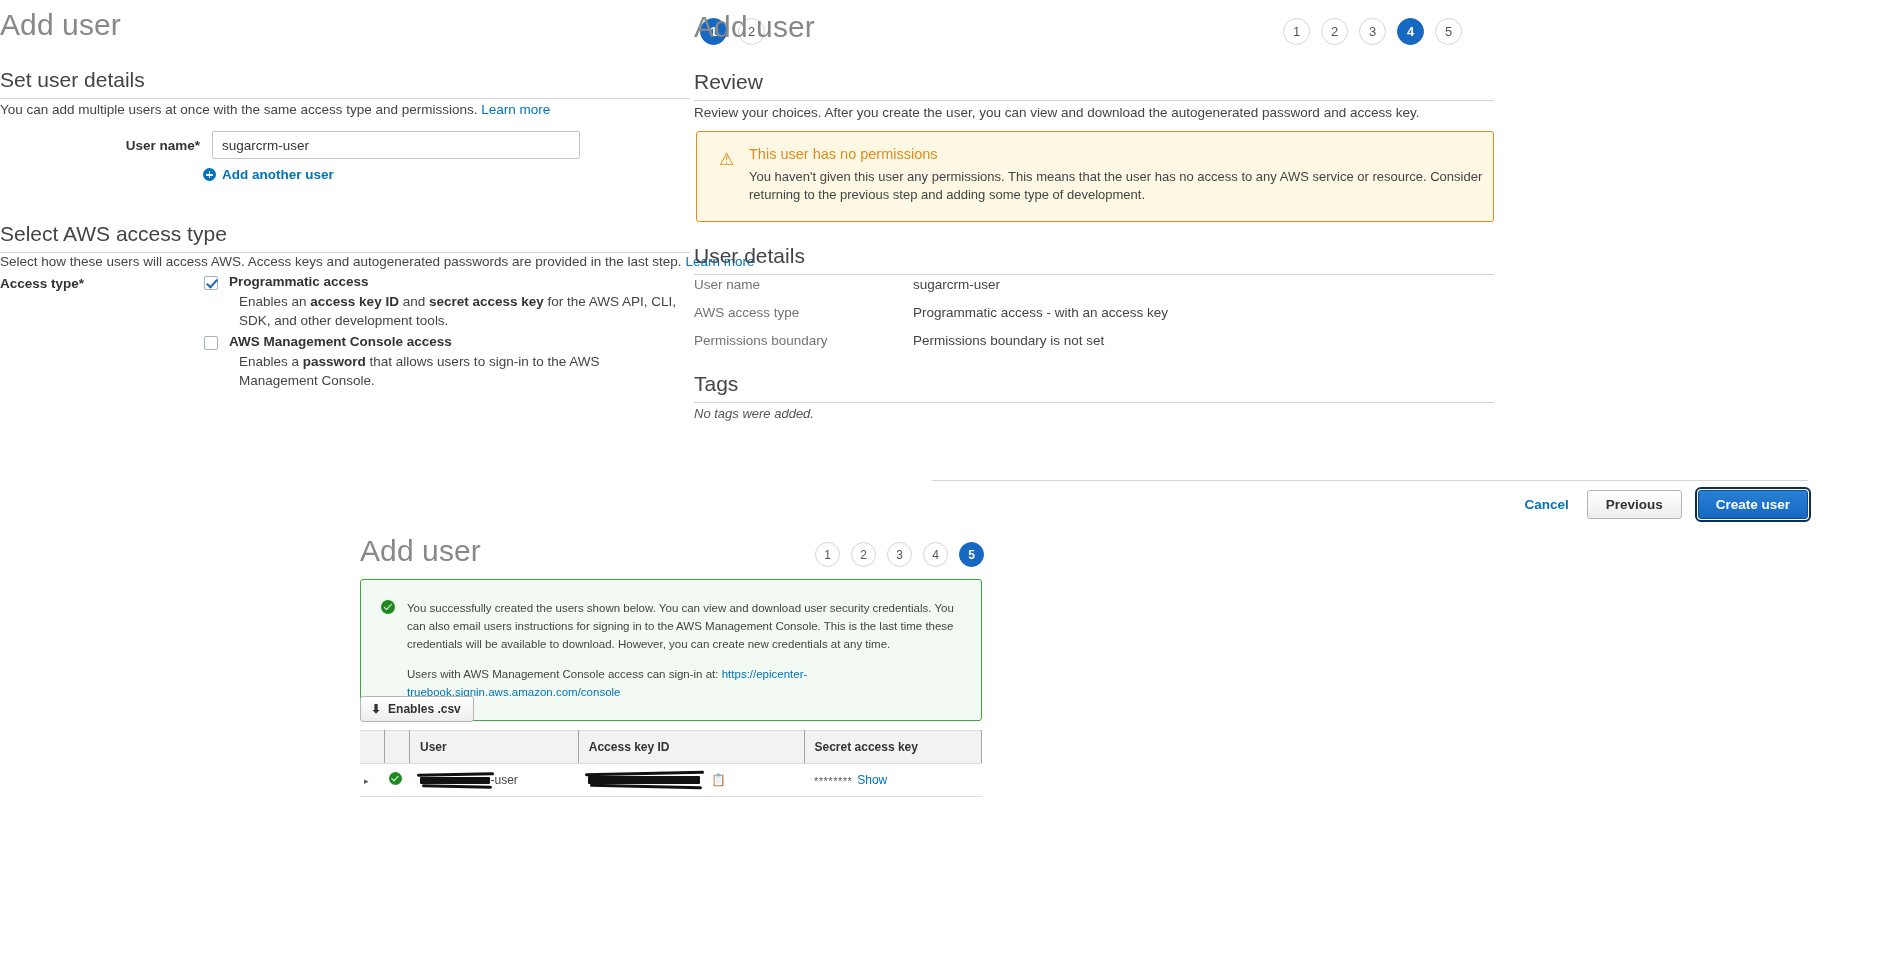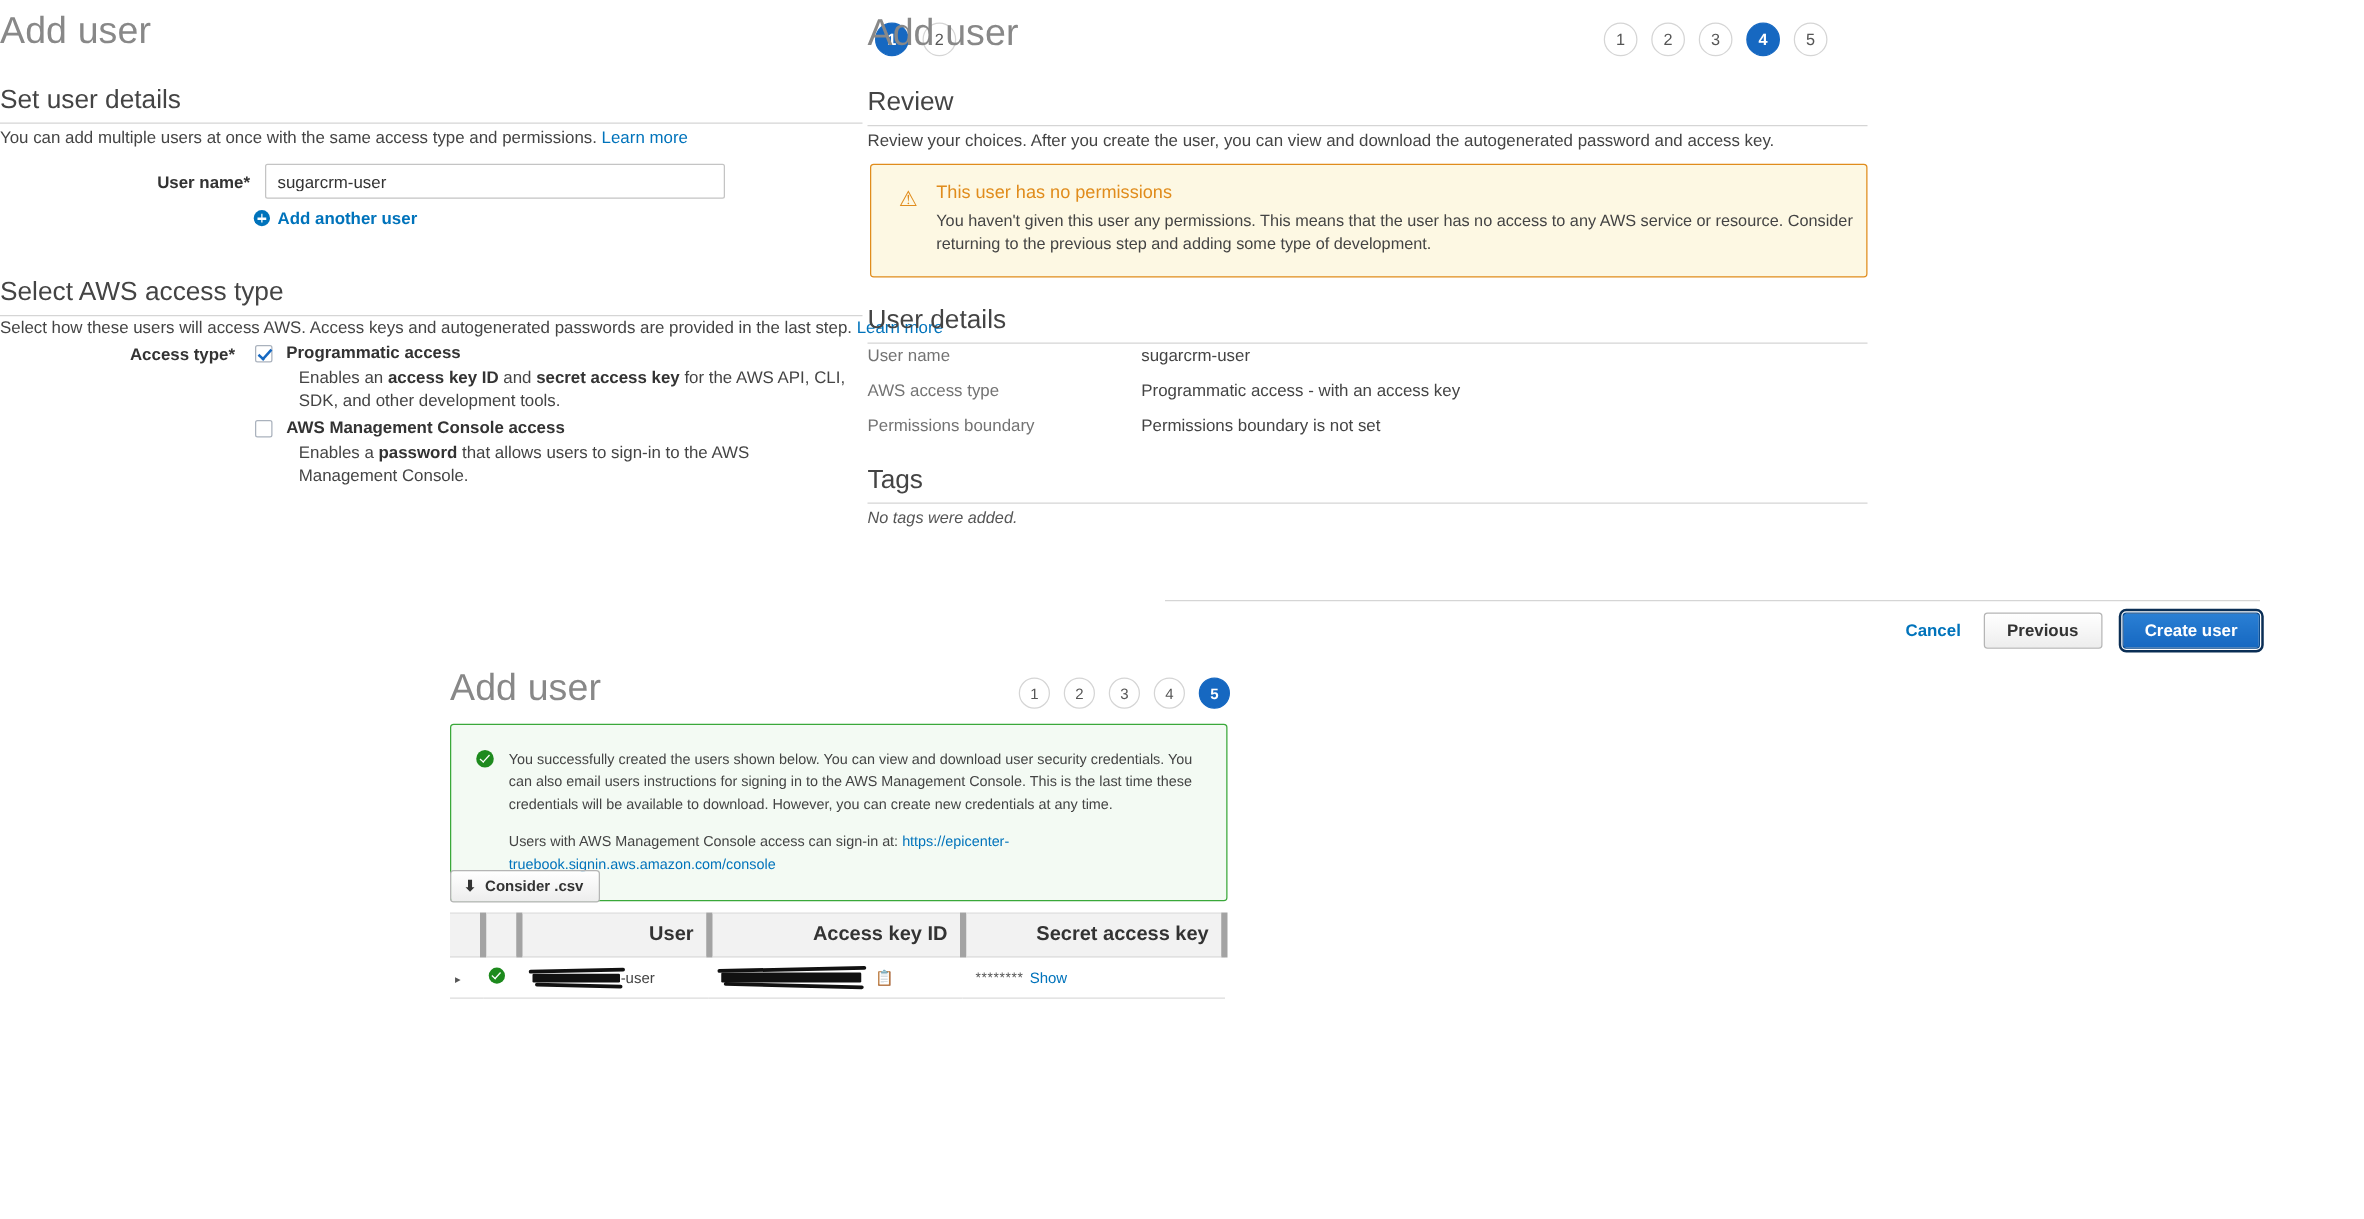--- a/index.html
+++ b/index.html
@@ -122,21 +122,21 @@
   }
   .plus-circle::before { left: 3px; top: 6px; width: 7px; height: 1.6px; }
   .plus-circle::after  { top: 3px; left: 5.7px; height: 7px; width: 1.6px; }
 
   #access-type-h { position: absolute; left: 0; top: 222px; width: 690px; }
   #access-type-desc { position: absolute; left: 0; top: 252px; width: 820px; }
 
   #access-type-block { position: absolute; left: 0; top: 274px; width: 700px; }
   #access-type-block .at-label {
     position: absolute; left: 0; top: 2px; width: 188px;
-    text-align: right;
+    text-align: left;
     font-size: 13.5px; font-weight: bold; color: #333333;
   }
   .cb {
     width: 14px; height: 14px;
     box-sizing: border-box;
     border: 1px solid #aab2bd;
     border-radius: 2px;
     background: #ffffff;
     position: relative;
     cursor: pointer;
@@ -355,26 +355,26 @@
     position: absolute;
     left: 0px; top: 202px;
     width: 622px;
     border-collapse: collapse;
     font-size: 12px;
   }
   #creds-table th {
     background: #f2f2f2;
     border-top: 1px solid #dcdcdc;
     border-bottom: 1px solid #dcdcdc;
-    border-right: 5px solid #a3a3a3;
-    text-align: right;
+    border-right: 1px solid #a3a3a3;
+    text-align: left;
     font-weight: bold;
     color: #333333;
     padding: 8px 10px;
-    font-size: 16px;
+    font-size: 12px;
     height: 16px;
   }
   #creds-table th.narrow { width: 16px; padding: 8px 4px; }
   #creds-table td {
     border-bottom: 1px solid #dcdcdc;
     padding: 7px 10px;
     color: #444444;
     vertical-align: middle;
     height: 18px;
   }
@@ -569,21 +569,21 @@
     <span class="succ-ico"></span>
     <div id="success-body">You successfully created the users shown below. You can view and download user security credentials. You can also email users instructions for signing in to the AWS Management Console. This is the last time these credentials will be available to download. However, you can create new credentials at any time.</div>
     <div id="success-signin">
       <span>Users with AWS Management Console access can sign-in at:</span>
       <span class="lnk">https://epicenter-truebook.signin.aws.amazon.com/console</span>
     </div>
   </div>
 
   <button id="download-csv-button">
     <span class="dl-ico">⬇</span>
-    <span>Consider .csv</span>
+    <span>Enables .csv</span>
   </button>
 
   <table id="creds-table">
     <thead>
       <tr>
         <th class="narrow"></th>
         <th class="narrow"></th>
         <th>User</th>
         <th>Access key ID</th>
         <th>Secret access key</th>

